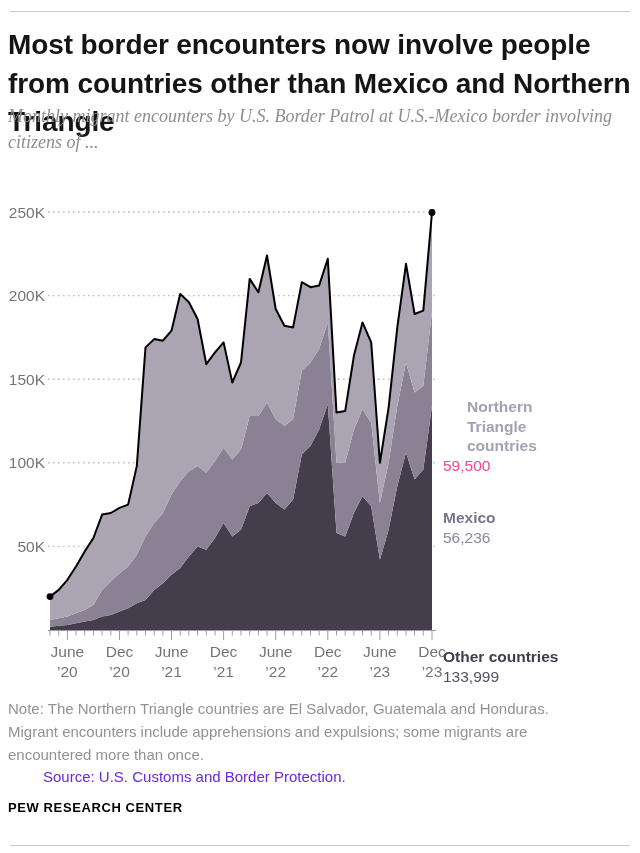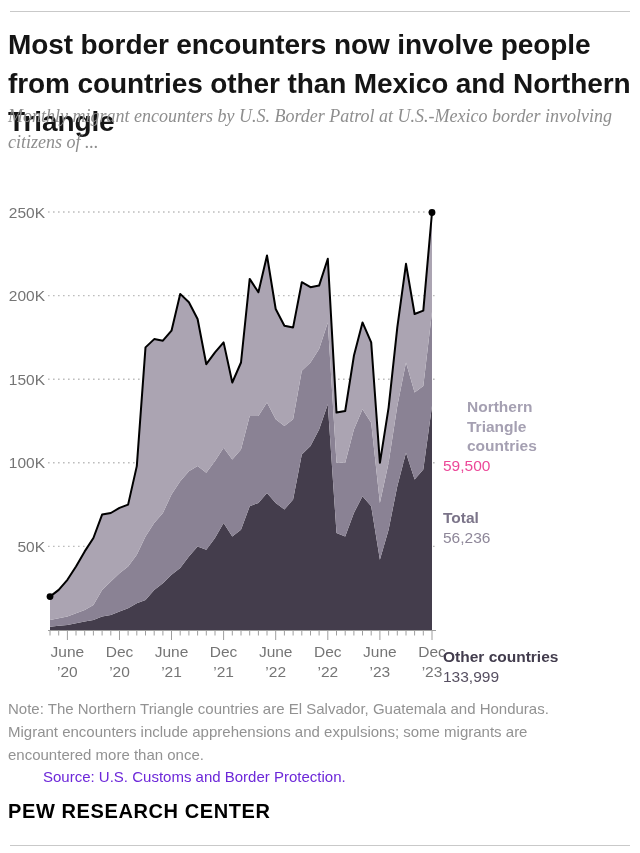--- a/index.html
+++ b/index.html
@@ -26,21 +26,21 @@
   #lg-mx{left:443px;top:348px;}
   #lg-mx .lbl{color:#7b7489;}
   #lg-mx .val{color:#8e8799;}
   #lg-ot{left:443px;top:487px;}
   #lg-ot .lbl{color:#423c4d;}
   #lg-ot .val{color:#564f61;}
   #note{position:absolute;left:8px;top:698px;width:624px;
         font-size:15px;line-height:1.52;color:#929292;}
   #source{position:absolute;left:8px;top:768px;width:624px;
         font-size:15px;color:#6d28d9;margin-left:35px;}
-  #brand{position:absolute;left:8px;top:800px;font-size:20px;font-weight:700;
+  #brand{position:absolute;left:8px;top:800px;font-size:13px;font-weight:700;
          letter-spacing:0.6px;color:#000000;}
 </style>
 </head>
 <body>
 
 <div class="rule" id="rule-top"></div>
 
 <div id="title">Most border encounters now involve people from countries other than Mexico and Northern Triangle</div>
 <div id="subtitle">Monthly migrant encounters by U.S. Border Patrol at U.S.-Mexico border involving citizens of ...</div>
 
@@ -116,21 +116,21 @@
       <text text-anchor="middle" font-size="15.5" fill="#757575"><tspan x="327.8" y="657">Dec</tspan><tspan x="327.8" y="677">’22</tspan></text>
       <text text-anchor="middle" font-size="15.5" fill="#757575"><tspan x="379.9" y="657">June</tspan><tspan x="379.9" y="677">’23</tspan></text>
       <text text-anchor="middle" font-size="15.5" fill="#757575"><tspan x="432.0" y="657">Dec</tspan><tspan x="432.0" y="677">’23</tspan></text>
     </svg>
 
   <div class="lg" id="lg-nt">
     <div class="lbl">Northern Triangle countries</div>
     <div class="val">59,500</div>
   </div>
   <div class="lg" id="lg-mx">
-    <div class="lbl">Total</div>
+    <div class="lbl">Mexico</div>
     <div class="val">56,236</div>
   </div>
   <div class="lg" id="lg-ot">
     <div class="lbl">Other countries</div>
     <div class="val">133,999</div>
   </div>
 </div>
 
 <div id="note">
   <span>Note: The Northern Triangle countries are El Salvador, Guatemala and Honduras.</span><br>

